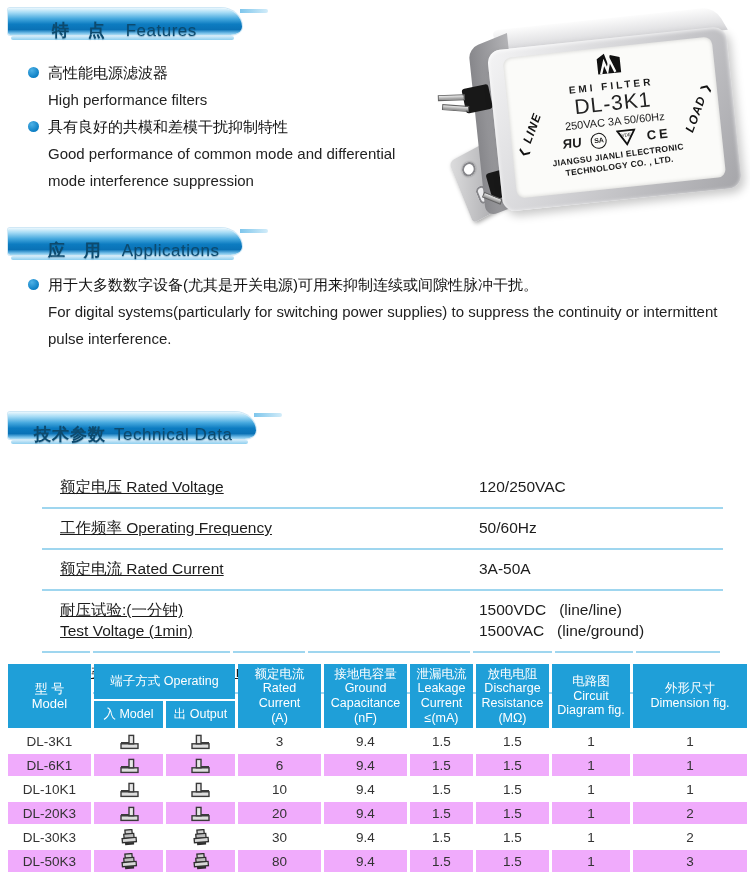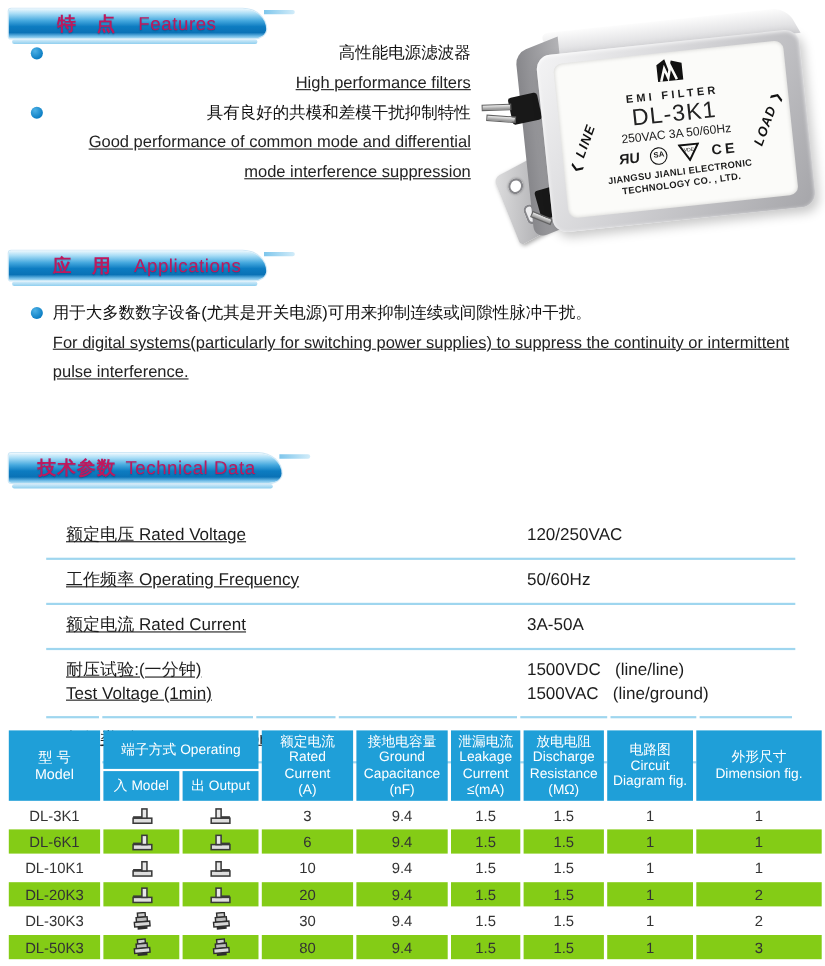--- a/index.html
+++ b/index.html
@@ -19,36 +19,36 @@
   }
   .banner-tail {
     position:absolute; right:-26px; top:1px; width:28px; height:4px;
     background:linear-gradient(90deg,#7ec6ec,#d2ecf9); border-radius:0 4px 4px 0;
   }
   .banner-strip {
     position:absolute; left:3px; right:8px; bottom:-5px; height:4px;
     background:linear-gradient(180deg,#d3ecfa,#8fcfef); border-radius:2px;
   }
   .banner-text {
-    position:relative; z-index:2; display:flex; align-items:flex-start;
-    height:45px; color:#be185d; font-size:17px; line-height:27px;
+    position:relative; z-index:2; display:flex; align-items:center;
+    height:45px; color:#0c4a6e; font-size:17px; line-height:27px;
     text-shadow:0 1px 1px rgba(0,60,100,.35); white-space:nowrap;
   }
   .banner-zh { letter-spacing:7px; font-weight:600; }
   .banner-en { margin-left:14px; letter-spacing:.5px; }
 
   
   .bullet-list { position:absolute; left:28px; }
   .bullet-item { position:relative; padding-left:20px; }
   .bullet-dot {
     position:absolute; left:0; top:5px; width:11px; height:11px; border-radius:50%;
     background:radial-gradient(circle at 35% 30%,#4db1e6,#0d7fc4 70%);
   }
   .line-zh { font-size:15px; color:#111; line-height:22px; margin-bottom:5px; }
-  .line-en { font-size:15px; color:#222; line-height:22px; margin-bottom:5px;text-decoration:underline; }
+  .line-en { font-size:15px; color:#222; line-height:22px; margin-bottom:5px; }
 
   
   #product { position:absolute; left:428px; top:0; width:320px; height:228px; }
   .pp-box { position:absolute; left:30px; top:18px; width:276px; height:194px; transform:rotate(-6deg); }
   .pp-top {
     position:absolute; left:52px; top:2px; width:226px; height:24px;
     background:linear-gradient(180deg,#fcfcfc,#d5d5d8); transform:skewX(24deg); transform-origin:bottom left;
     border-radius:8px 12px 0 0; z-index:1;
   }
   .pp-side {
@@ -119,37 +119,37 @@
   
   #parts-table { position:absolute; left:5px; top:662px; }
   table { border-collapse:separate; border-spacing:3px 2px; table-layout:fixed; }
   th {
     background:#1f9fd8; color:#fff; font-weight:400; text-align:center;
     font-size:12.5px; line-height:1.18; white-space:pre-line; vertical-align:middle; padding:2px 0;
   }
   th.th-model { font-size:13px; }
   td { text-align:center; vertical-align:middle; height:22px; font-size:13.5px; color:#333; }
   tr.row-white td { background:#ffffff; }
-  tr.row-gray td { background:#84cc16; }
+  tr.row-gray td { background:#f0abfc; }
   .icon-cell svg { display:inline-block; vertical-align:middle; }
 </style>
 </head>
 <body>
 
 <div class="banner" style="left:8px; top:8px; width:234px;">
   <div class="banner-bar"></div>
   <div class="banner-tail"></div>
   <div class="banner-strip"></div>
   <div class="banner-text" style="padding-left:44px;">
     <span class="banner-zh">特 点</span>
     <span class="banner-en">Features</span>
   </div>
 </div>
 
-<div class="bullet-list" style="top:38px; width:400px;text-align:right;">
+<div class="bullet-list" style="top:62px; width:400px;">
   <div class="bullet-item">
     <span class="bullet-dot"></span>
     <div class="line-zh">高性能电源滤波器</div>
     <div class="line-en">High performance filters</div>
   </div>
   <div class="bullet-item" style="margin-top:2px;">
     <span class="bullet-dot"></span>
     <div class="line-zh">具有良好的共模和差模干扰抑制特性</div>
     <div class="line-en">Good performance of common mode and differential</div>
     <div class="line-en">mode interference suppression</div>

